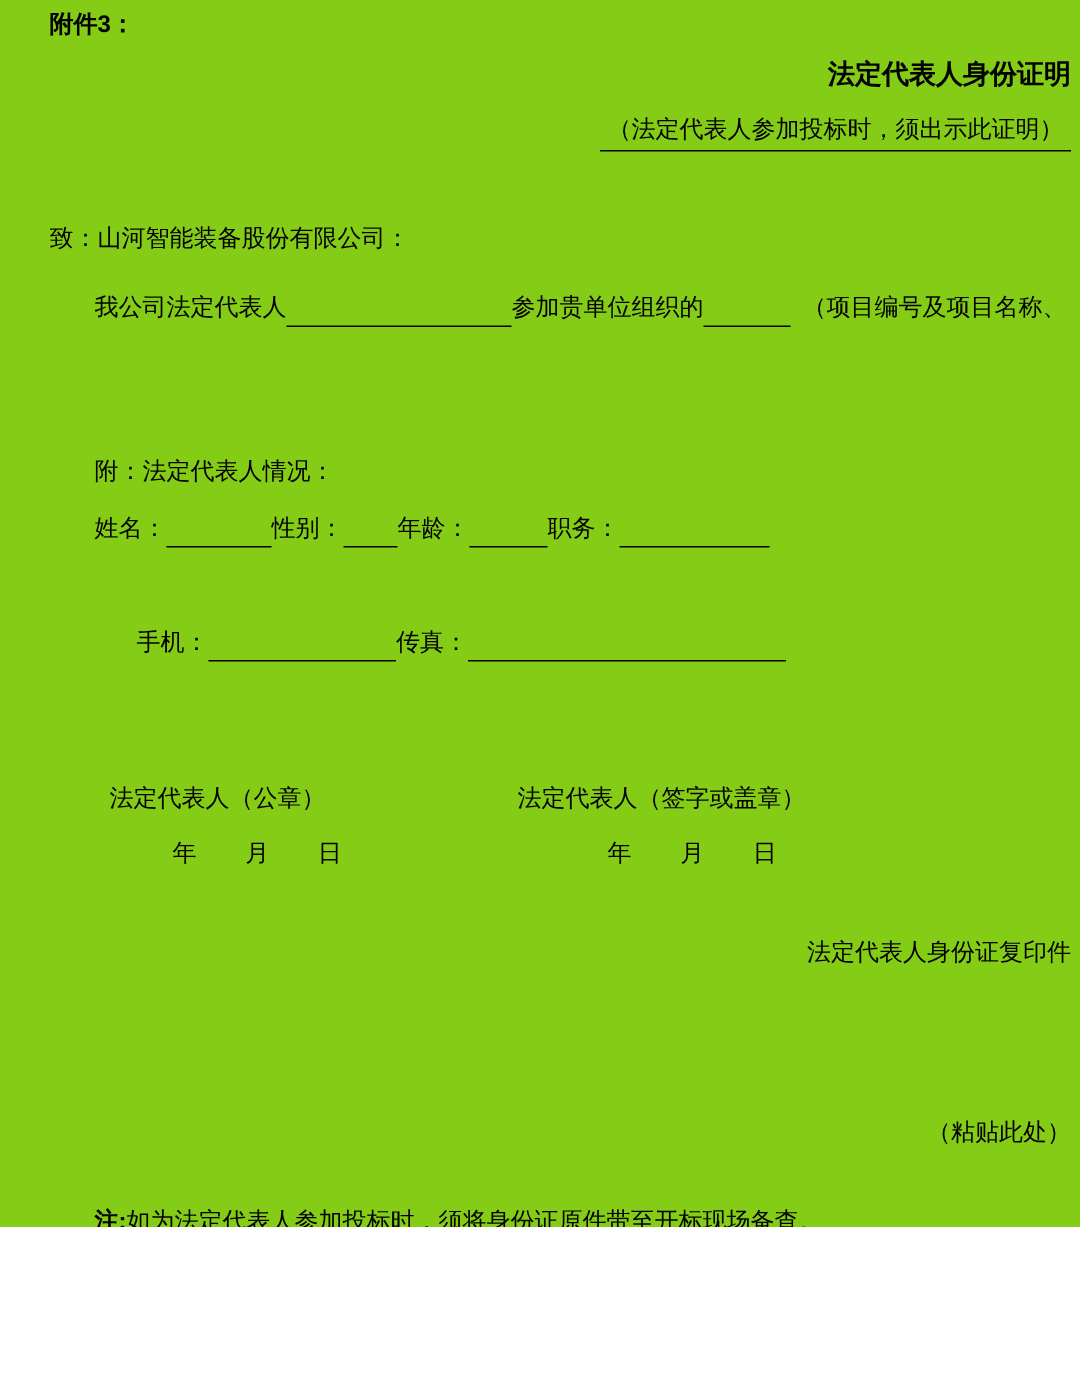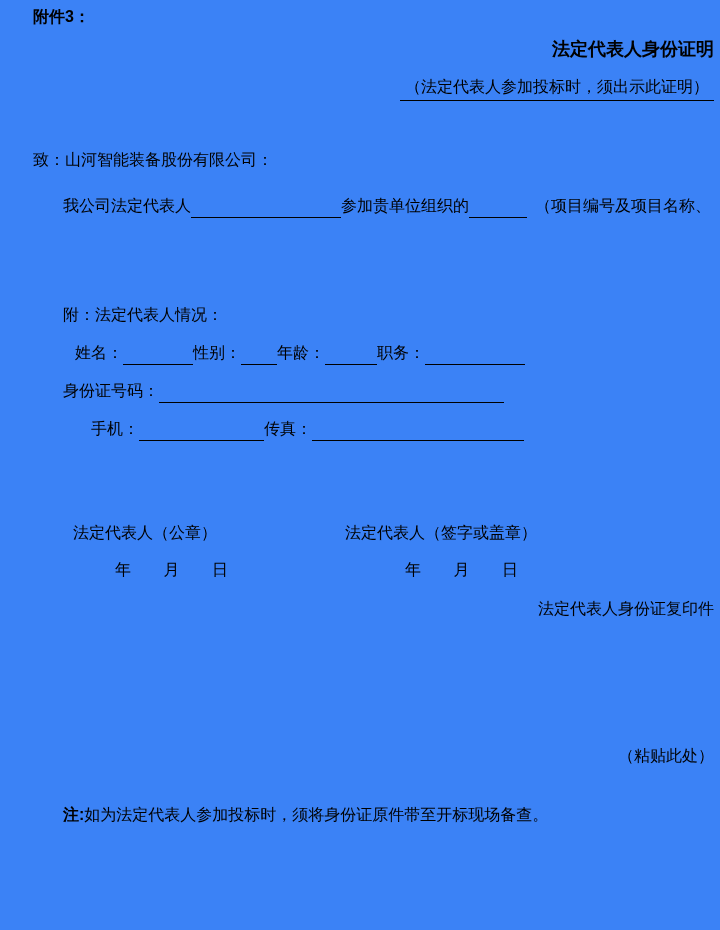--- a/index.html
+++ b/index.html
@@ -3,22 +3,22 @@
 <meta charset="utf-8">
 <style>
   html, body {
     margin: 0;
     padding: 0;
     background: #ffffff;
   }
   .page {
     position: relative;
     width: 720px;
-    height: 930px;
-    background: #3b82f6;
+    height: 818px;
+    background: #84cc16;
     color: #000000;
     font-family: "Liberation Sans", "DejaVu Sans", sans-serif;
     font-size: 16px;
     line-height: 20px;
     overflow: hidden;
   }
   .abs { position: absolute; white-space: nowrap; }
   .bold { font-weight: bold; }
   .center-band {
     position: absolute;
@@ -59,39 +59,36 @@
 
   <div class="abs" style="left:33px; top:150px;">致：山河智能装备股份有限公司：</div>
 
   <div class="abs" style="left:63px; top:196px;">
     <span>我公司法定代表人</span><span class="blank" style="width:150px;"></span><span>参加贵单位组织的</span><span class="blank" style="width:58px;"></span><span class="sp"></span><span>（项目编号及项目名称、</span>
   </div>
 
 
   <div class="abs" style="left:63px; top:305px;">附：法定代表人情况：</div>
 
-  <div class="abs" style="left:75px; top:343px;text-align:right;">
+  <div class="abs" style="left:63px; top:343px;text-align:right;">
     <span>姓名：</span><span class="blank" style="width:70px;"></span><span>性别：</span><span class="blank" style="width:36px;"></span><span>年龄：</span><span class="blank" style="width:52px;"></span><span>职务：</span><span class="blank" style="width:100px;"></span>
   </div>
 
-  <div class="abs" style="left:63px; top:381px;">
-    <span>身份证号码：</span><span class="blank" style="width:345px;"></span>
-  </div>
 
   <div class="abs" style="left:63px; top:419px;margin-left:28px;">
     <span>手机：</span><span class="blank" style="width:125px;"></span><span>传真：</span><span class="blank" style="width:212px;"></span>
   </div>
 
   <div class="abs" style="left:73px; top:523px;">法定代表人（公章）</div>
   <div class="abs" style="left:345px; top:523px;">法定代表人（签字或盖章）</div>
 
   <div class="abs datespaced" style="left:115px; top:560px;">年 月 日</div>
   <div class="abs datespaced" style="left:405px; top:560px;">年 月 日</div>
 
-  <div class="center-band" style="top:599px;">
+  <div class="center-band" style="top:626px;">
     <span>法定代表人身份证复印件</span>
   </div>
 
   <div class="center-band" style="top:746px;">
     <span>（粘贴此处）</span>
   </div>
 
   <div class="abs" style="left:63px; top:805px;">
     <span class="bold">注:</span><span>如为法定代表人参加投标时，须将身份证原件带至开标现场备查。</span>
   </div>

